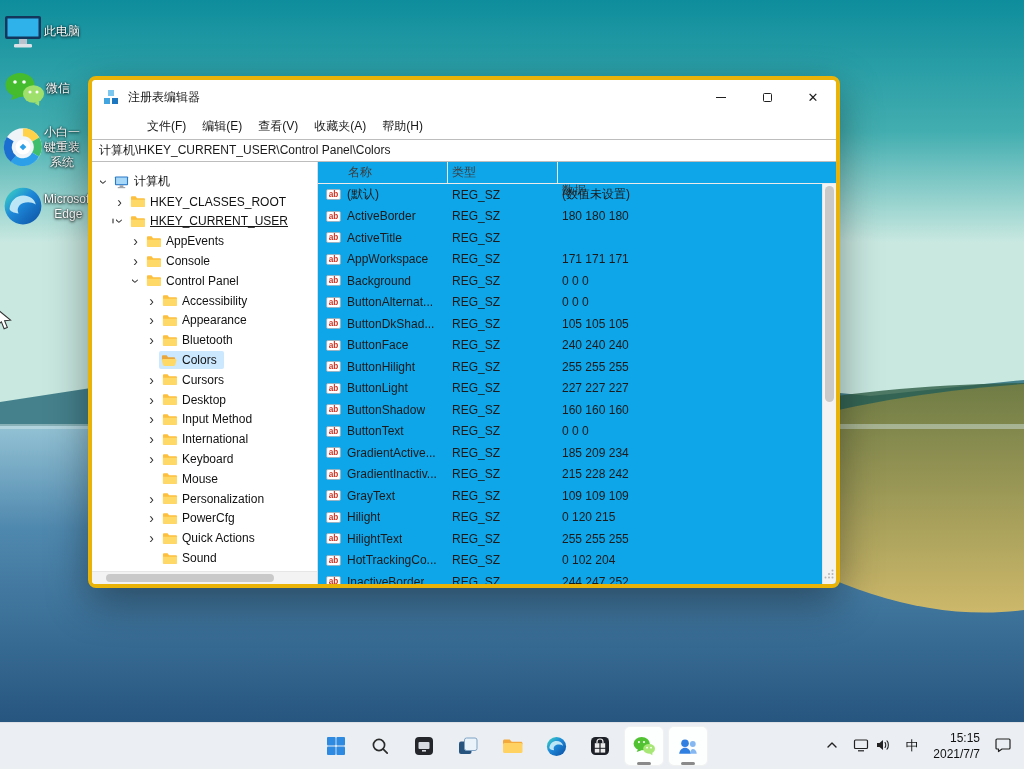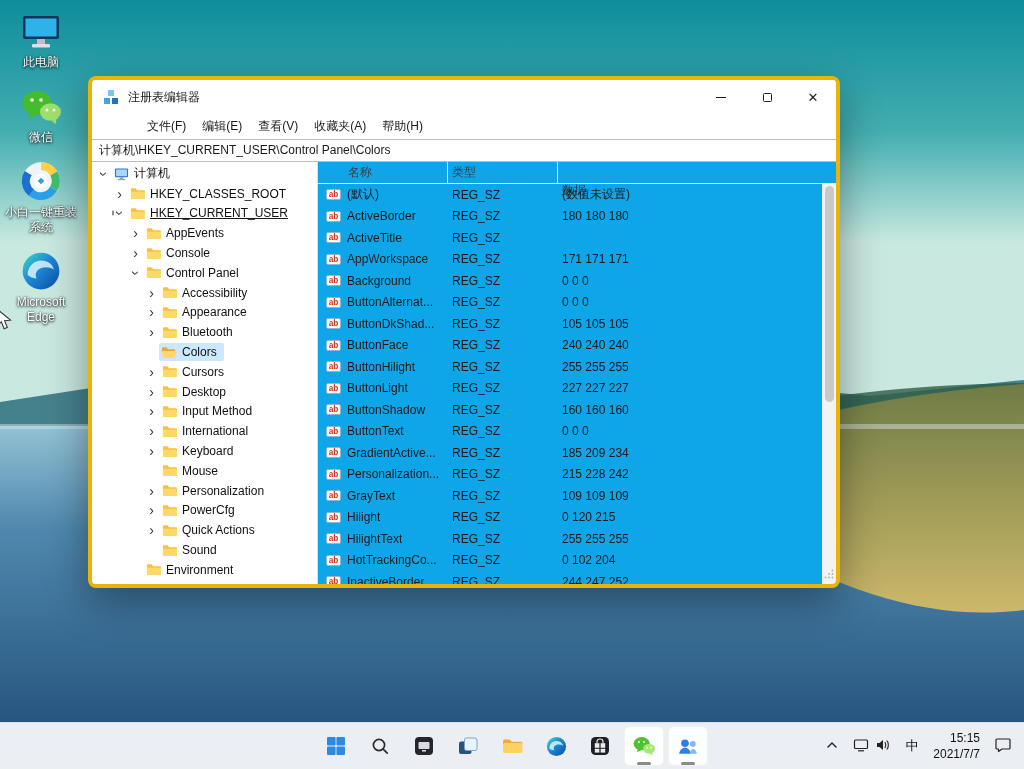--- a/index.html
+++ b/index.html
@@ -4,21 +4,21 @@
 <style>
   * { margin:0; padding:0; box-sizing:border-box; }
   html,body { width:1024px; height:769px; overflow:hidden; }
   body { font-family:"Liberation Sans","DejaVu Sans",sans-serif; font-size:12px; color:#1a1a1a; position:relative; }
 
   .desktop { position:absolute; inset:0; }
   .wallpaper { position:absolute; inset:0; width:100%; height:100%; display:block; }
 
   
   .desktop-icons { position:absolute; left:2px; top:8px; width:78px; display:flex; flex-direction:column; }
-  .desk-icon { width:78px; display:flex; flex-direction:column; align-items:center; margin-bottom:13px; cursor:default; }
+  .desk-icon { width:78px; display:flex; flex-direction:row; align-items:center; margin-bottom:13px; cursor:default; }
   .di-img { height:44px; display:flex; align-items:flex-end; justify-content:center; }
   .di-label { margin-top:3px; color:#fff; font-size:12px; line-height:1.25; text-align:center;
               text-shadow:0 1px 3px rgba(0,0,0,.95), 0 0 2px rgba(0,0,0,.7); }
 
   
   .cursor { position:absolute; left:-4px; top:308px; z-index:40; }
 
   
   .regedit { position:absolute; left:88px; top:76px; width:752px; height:512px; background:#fff;
              border:4px solid #eab308; border-radius:8px; overflow:hidden;
@@ -34,21 +34,21 @@
 
   .menubar { height:25px; flex:0 0 auto; display:flex; align-items:center; padding:0 3px;margin-left:44px; }
   .menu-item { padding:3px 8px; font-size:12px; color:#191919; border-radius:3px; }
 
   .addressbar { height:23px; flex:0 0 auto; border-top:1px solid #bdbdbd; border-bottom:1px solid #bdbdbd;
                 display:flex; align-items:center; padding-left:7px; font-size:12px; background:#fff; }
 
   .win-body { flex:1; display:flex; min-height:0; position:relative; }
 
   
-  .tree-pane { width:225px; flex:0 0 auto; display:flex; flex-direction:row; overflow:hidden; background:#fff; }
+  .tree-pane { width:225px; flex:0 0 auto; display:flex; flex-direction:column; overflow:hidden; background:#fff;margin-top:8px; }
   .tree-items { flex:1; overflow:hidden; padding-top:2px; }
   .tree-row { display:flex; align-items:center; height:19.8px; white-space:nowrap; font-size:12px; }
   .chev { flex:0 0 15px; width:15px; text-align:center; font-size:14px; line-height:1; color:#333; display:inline-block; }
   .chev.open { transform:rotate(90deg); }
   .t-core { display:inline-flex; align-items:center; gap:5px; padding:2px 7px 2px 2px; border-radius:2px; }
   .t-core.sel { background:#cce8ff; }
   .t-icon { display:inline-flex; width:16px; justify-content:center; }
   .t-label { color:#111; }
   .h-scroll { height:13px; flex:0 0 auto; background:#f3f3f3; border-top:1px solid #e6e6e6; position:relative; }
   .h-thumb { position:absolute; left:6%; width:75%; top:2px; bottom:2px; background:#c9c9c9; border-radius:6px; }
@@ -662,21 +662,21 @@
               <span class="lr-data">185 209 234</span>
             </div>
             <div class="list-row">
               <span class="lr-name">
                 <span class="ab-icon">
                   <svg width="15" height="11" viewBox="0 0 16 12">
                     <rect x=".5" y=".5" width="15" height="11" rx="1.5" fill="#fff" stroke="#9aafbd"></rect>
                     <text x="8" y="9" font-size="9" font-weight="bold" fill="#d03322" text-anchor="middle" font-family="sans-serif">ab</text>
                   </svg>
                 </span>
-                <span class="lr-text">Personalization...</span>
+                <span class="lr-text">GradientInactiv...</span>
               </span>
               <span class="lr-type">REG_SZ</span>
               <span class="lr-data">215 228 242</span>
             </div>
             <div class="list-row">
               <span class="lr-name">
                 <span class="ab-icon">
                   <svg width="15" height="11" viewBox="0 0 16 12">
                     <rect x=".5" y=".5" width="15" height="11" rx="1.5" fill="#fff" stroke="#9aafbd"></rect>
                     <text x="8" y="9" font-size="9" font-weight="bold" fill="#d03322" text-anchor="middle" font-family="sans-serif">ab</text>

